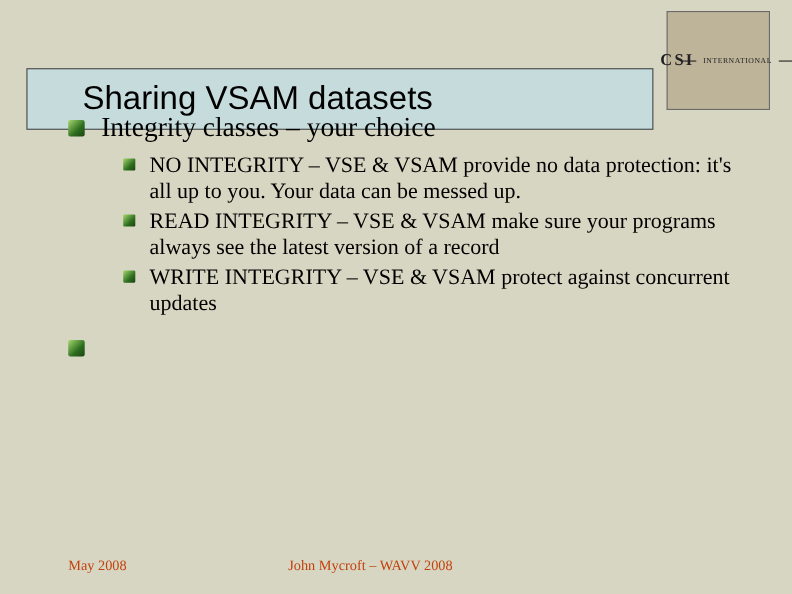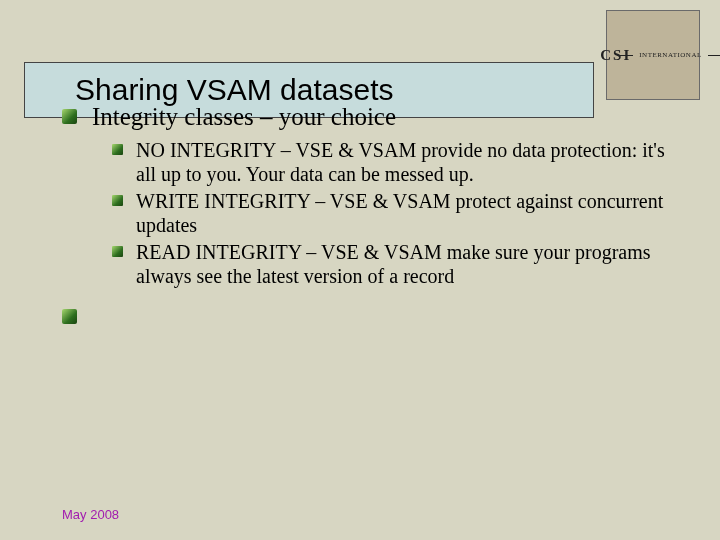--- a/index.html
+++ b/index.html
@@ -141,22 +141,22 @@
   }
   .l1-gap { margin-top: 14px; }
 
   .footer {
     position: absolute;
     left: 62px;
     right: 40px;
     bottom: 18px;
     display: flex;
     font-size: 13px;
-    font-family: Liberation Sans, sans-serif;
-    color: #a21caf;
+    font-family: Liberation Serif, serif;
+    color: #c2410c;
   }
   .footer-left {
     width: 200px;
   }
   .footer-center {
     flex: 1;
     text-align: left;
   }
 </style>
 </head>
@@ -178,26 +178,27 @@
     <div class="logo-text-1">CSI</div>
     <div class="logo-text-2">INTERNATIONAL</div>
   </div>
 
   <div class="content">
     <ul class="level1">
       <li>
         <span>Integrity classes – your choice</span>
         <ul class="level2">
           <li>NO INTEGRITY – VSE &amp; VSAM provide no data protection: it's all up to you.  Your data can be messed up.</li>
+          <li>READ INTEGRITY – VSE &amp; VSAM make sure your programs always see the latest version of a record</li>
           <li>WRITE INTEGRITY – VSE &amp; VSAM protect against concurrent updates</li>
-          <li>READ INTEGRITY – VSE &amp; VSAM make sure your programs always see the latest version of a record</li>
         </ul>
       </li>
       <li class="l1-gap">
       </li>
     </ul>
   </div>
 
   <div class="footer">
     <div class="footer-left">May 2008</div>
+    <div class="footer-center">John Mycroft – WAVV 2008</div>
   </div>
 
 </div>
 
 </body></html>

